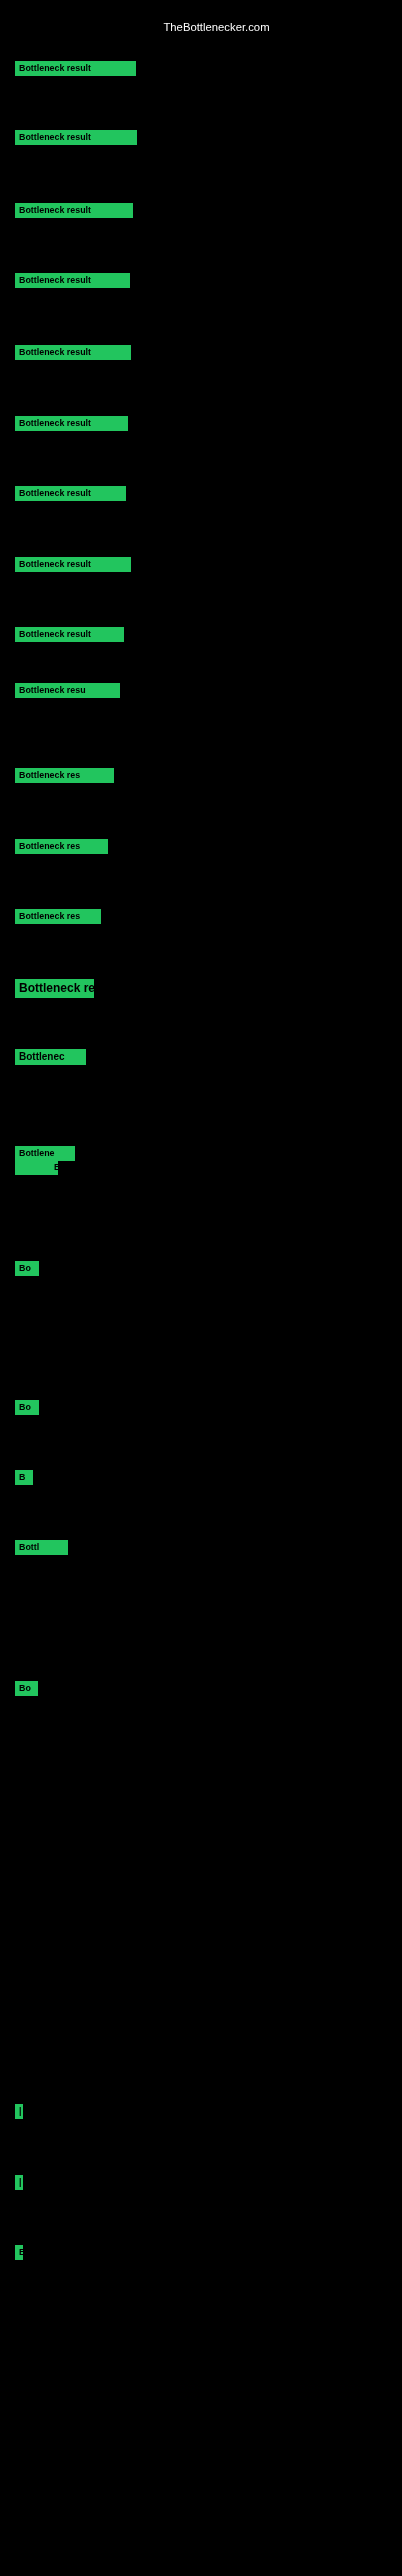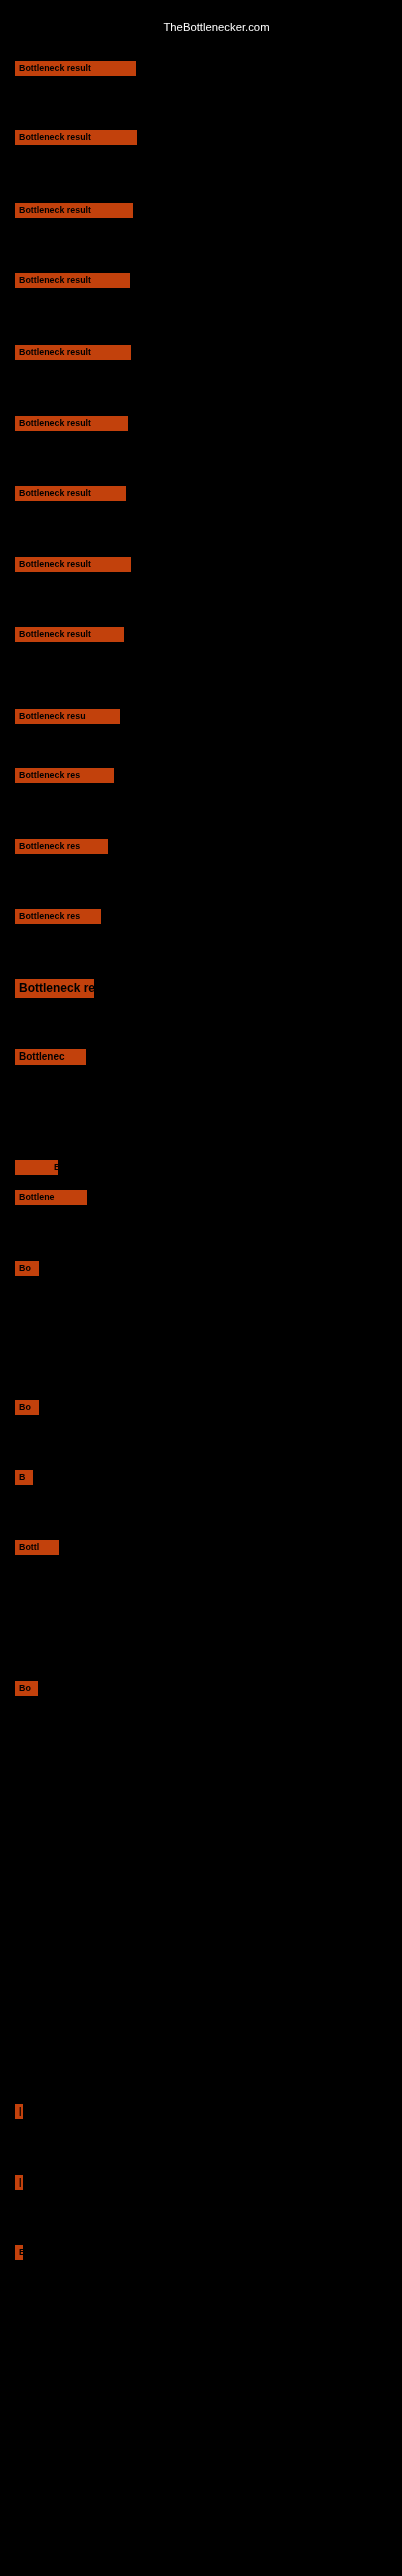--- a/index.html
+++ b/index.html
@@ -21,21 +21,21 @@
       top: 6.4px;
       left: 50%;
       transform: translateX(-50%);
       color: #ffffff;
       font-size: 11.3px;
       white-space: nowrap;
     }
 
     .bottleneck-badge {
       position: absolute;
-      background-color: #c2410c;
+      background-color: #22c55e;
       color: #000000;
       font-size: 8.9px;
       font-weight: bold;
       padding: 2.4px 4px;
       left: 0px;
       white-space: nowrap;
       overflow: hidden;
     }
   </style>
 </head>
@@ -45,29 +45,29 @@
 
 <div class="bottleneck-badge" style="top: 46px; width: 121px; font-size: 8.9px;">Bottleneck result</div>
 <div class="bottleneck-badge" style="top: 115px; width: 122px; font-size: 8.9px;">Bottleneck result</div>
 <div class="bottleneck-badge" style="top: 188px; width: 118px; font-size: 8.9px;">Bottleneck result</div>
 <div class="bottleneck-badge" style="top: 258px; width: 115px; font-size: 8.9px;">Bottleneck result</div>
 <div class="bottleneck-badge" style="top: 330px; width: 116px; font-size: 8.9px;">Bottleneck result</div>
 <div class="bottleneck-badge" style="top: 401px; width: 113px; font-size: 8.9px;">Bottleneck result</div>
 <div class="bottleneck-badge" style="top: 471px; width: 111px; font-size: 8.9px;">Bottleneck result</div>
 <div class="bottleneck-badge" style="top: 542px; width: 116px; font-size: 8.9px;">Bottleneck result</div>
 <div class="bottleneck-badge" style="top: 612px; width: 109px; font-size: 8.9px;">Bottleneck result</div>
-<div class="bottleneck-badge" style="top: 694px; width: 105px; font-size: 8.9px;">Bottleneck resu</div>
+<div class="bottleneck-badge" style="top: 668px; width: 105px; font-size: 8.9px;">Bottleneck resu</div>
 <div class="bottleneck-badge" style="top: 753px; width: 99px; font-size: 8.9px;">Bottleneck res</div>
 <div class="bottleneck-badge" style="top: 824px; width: 93px; font-size: 8.9px;">Bottleneck res</div>
 <div class="bottleneck-badge" style="top: 894px; width: 86px; font-size: 8.9px;">Bottleneck res</div>
 <div class="bottleneck-badge" style="top: 964px; width: 79px; font-size: 12px;">Bottleneck re</div>
 <div class="bottleneck-badge" style="top: 1034px; width: 71px; font-size: 10px;">Bottlenec</div>
 <div class="bottleneck-badge" style="top: 1145px; width: 37px; font-size: 8.9px; padding-left: 39px;">Bott</div>
-<div class="bottleneck-badge" style="top: 1175px; width: 72px; font-size: 8.9px;">Bottlene</div>
+<div class="bottleneck-badge" style="top: 1131px; width: 60px; font-size: 8.9px;">Bottlene</div>
 <div class="bottleneck-badge" style="top: 1246px; width: 24px; font-size: 8.9px;">Bo</div>
 <div class="bottleneck-badge" style="top: 1385px; width: 24px; font-size: 8.9px;">Bo</div>
 <div class="bottleneck-badge" style="top: 1455px; width: 17.7px; font-size: 8.9px;">B</div>
-<div class="bottleneck-badge" style="top: 1525px; width: 44px; font-size: 8.9px;">Bottl</div>
+<div class="bottleneck-badge" style="top: 1525px; width: 53px; font-size: 8.9px;">Bottl</div>
 <div class="bottleneck-badge" style="top: 1666px; width: 22.5px; font-size: 8.9px;">Bo</div>
 <div class="bottleneck-badge" style="top: 2089px; width: 8px; font-size: 8.9px;">|</div>
 <div class="bottleneck-badge" style="top: 2160px; width: 8px; font-size: 8.9px;">|</div>
 <div class="bottleneck-badge" style="top: 2230px; width: 8px; font-size: 8.9px;">E</div>
 
 
 </body></html>

